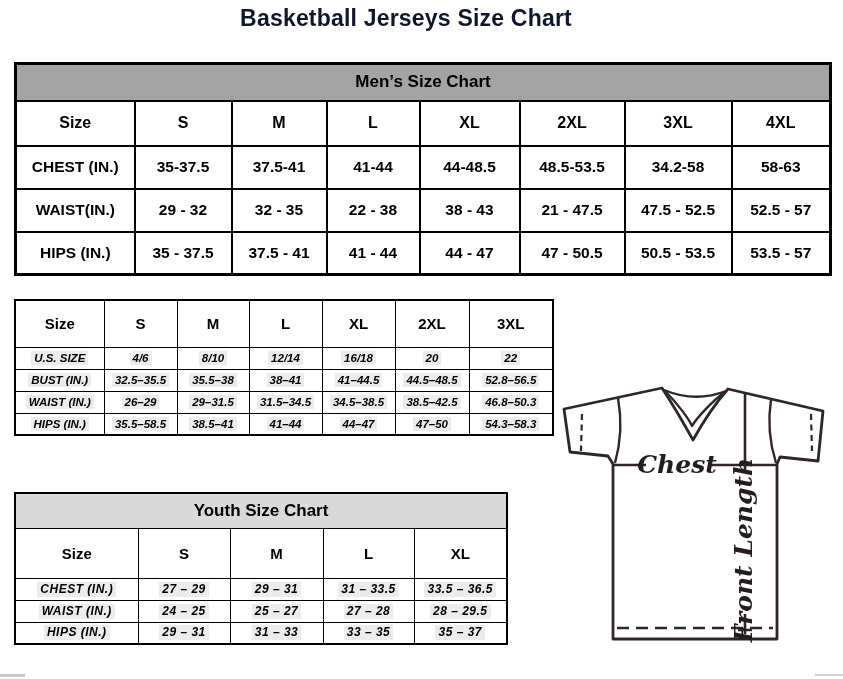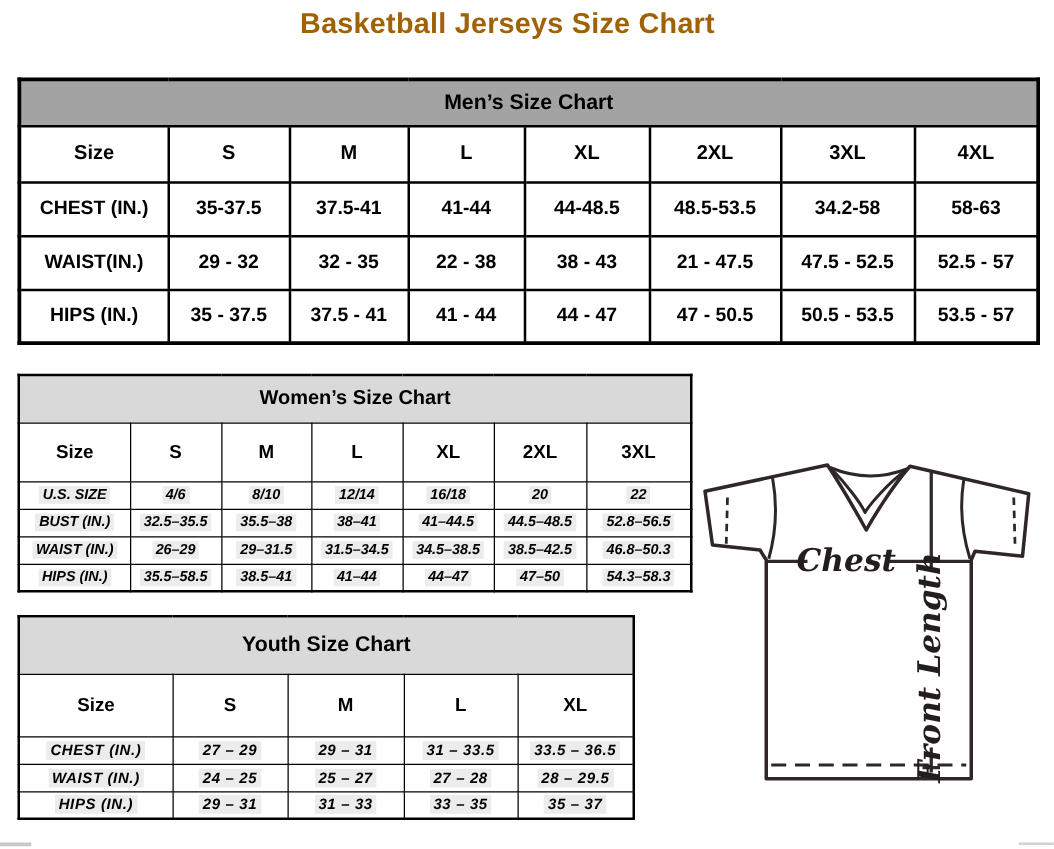--- a/index.html
+++ b/index.html
@@ -9,21 +9,21 @@
     font-family: "Liberation Sans", sans-serif;
     position: relative; overflow: hidden;
     color: #000;
   }
   .page { position: relative; width: 843px; height: 679px; background:#fff; }
 
   .page-title {
     position: absolute; top: 5px; left: 0; width: 812px;
     text-align: center;
     font-size: 23px; font-weight: bold; letter-spacing: 0.2px;
-    color: #a16207;
+    color: #0f172a;
   }
 
   table { border-collapse: collapse; table-layout: fixed; position: absolute; background:#fff; }
   th, td { text-align: center; vertical-align: middle; font-weight: bold; padding: 0; overflow: hidden; }
 
   
   table.men { left: 14px; top: 62px; width: 815px; border: 3px solid #000; }
   table.men th, table.men td { border: 2px solid #000; }
   table.men .chart-title-row th { height: 37px; background: #a3a3a3; font-size: 17px; }
   table.men .size-row th { height: 45px; font-size: 16px; }
@@ -33,29 +33,29 @@
   
   table.women { left: 14px; top: 299px; width: 538px; border: 2px solid #000; }
   table.women th, table.women td { border: 1.5px solid #000; }
   table.women .chart-title-row th { height: 38px; background: #d9d9d9; font-size: 16px; }
   table.women .size-row th { height: 47px; font-size: 15px; }
   table.women .data-row th, table.women .data-row td { height: 22px; font-size: 11.5px; }
 
   
   table.youth { left: 14px; top: 492px; width: 492px; border: 2px solid #000; }
   table.youth th, table.youth td { border: 1.5px solid #000; }
-  table.youth .chart-title-row th { height: 46px; background: #d9d9d9; font-size: 17px; }
+  table.youth .chart-title-row th { height: 35px; background: #d9d9d9; font-size: 17px; }
   table.youth .size-row th { height: 50px; font-size: 15px; }
   table.youth .data-row th, table.youth .data-row td { height: 22px; font-size: 12px; letter-spacing: 0.5px; }
 
   
   .hl { background: #ececec; padding: 0 3px; display: inline-block; line-height: 1.25; font-style: italic; }
 
   
-  .jersey-wrap { position: absolute; left: 555px; top: 360px; width: 282px; height: 275px; }
+  .jersey-wrap { position: absolute; left: 555px; top: 376px; width: 282px; height: 275px; }
   .jersey-wrap svg { display:block; }
   .measure-text {
     font-family: "DejaVu Serif", serif;
     font-style: italic; font-weight: bold;
     fill: #241d1e;
   }
 
   
   .frag-left  { position: absolute; left: 0;    top: 674px; width: 25px; height: 3px; background: #c8c8c8; }
   .frag-right { position: absolute; left: 815px; top: 674px; width: 28px; height: 2px; background: #d2d2d2; }
@@ -129,23 +129,20 @@
     <colgroup>
       <col style="width:89px">
         <col style="width:73px">
         <col style="width:72px">
         <col style="width:73px">
       <col style="width:73px">
         <col style="width:74px">
         <col style="width:84px">
     </colgroup>
     <tbody>
-      <tr class="chart-title-row">
-        <th colspan="7">Women’s Size Chart</th>
-      </tr>
       <tr class="size-row">
         <th>Size</th>
         <th>S</th>
         <th>M</th>
         <th>L</th>
         <th>XL</th>
         <th>2XL</th>
         <th>3XL</th>
       </tr>
       <tr class="data-row">

